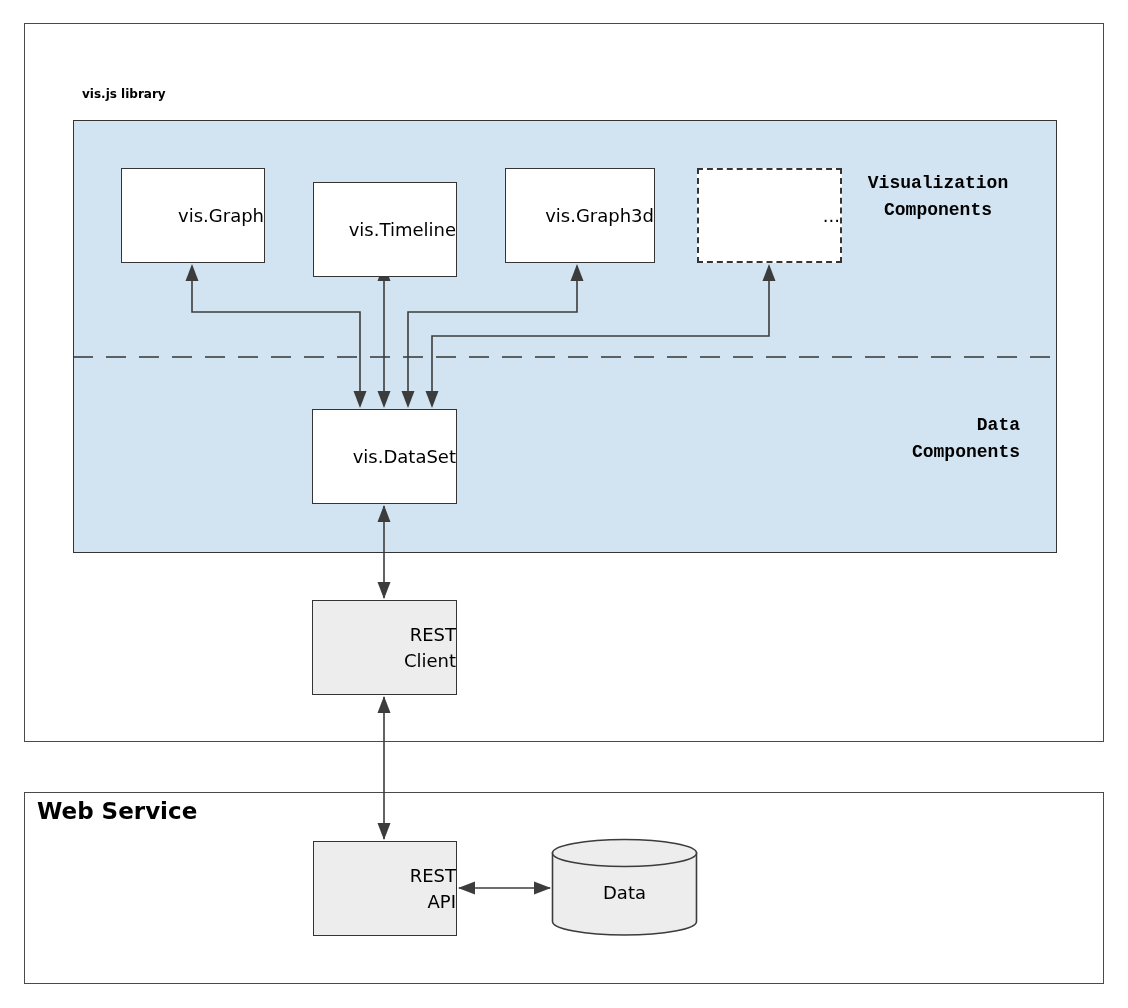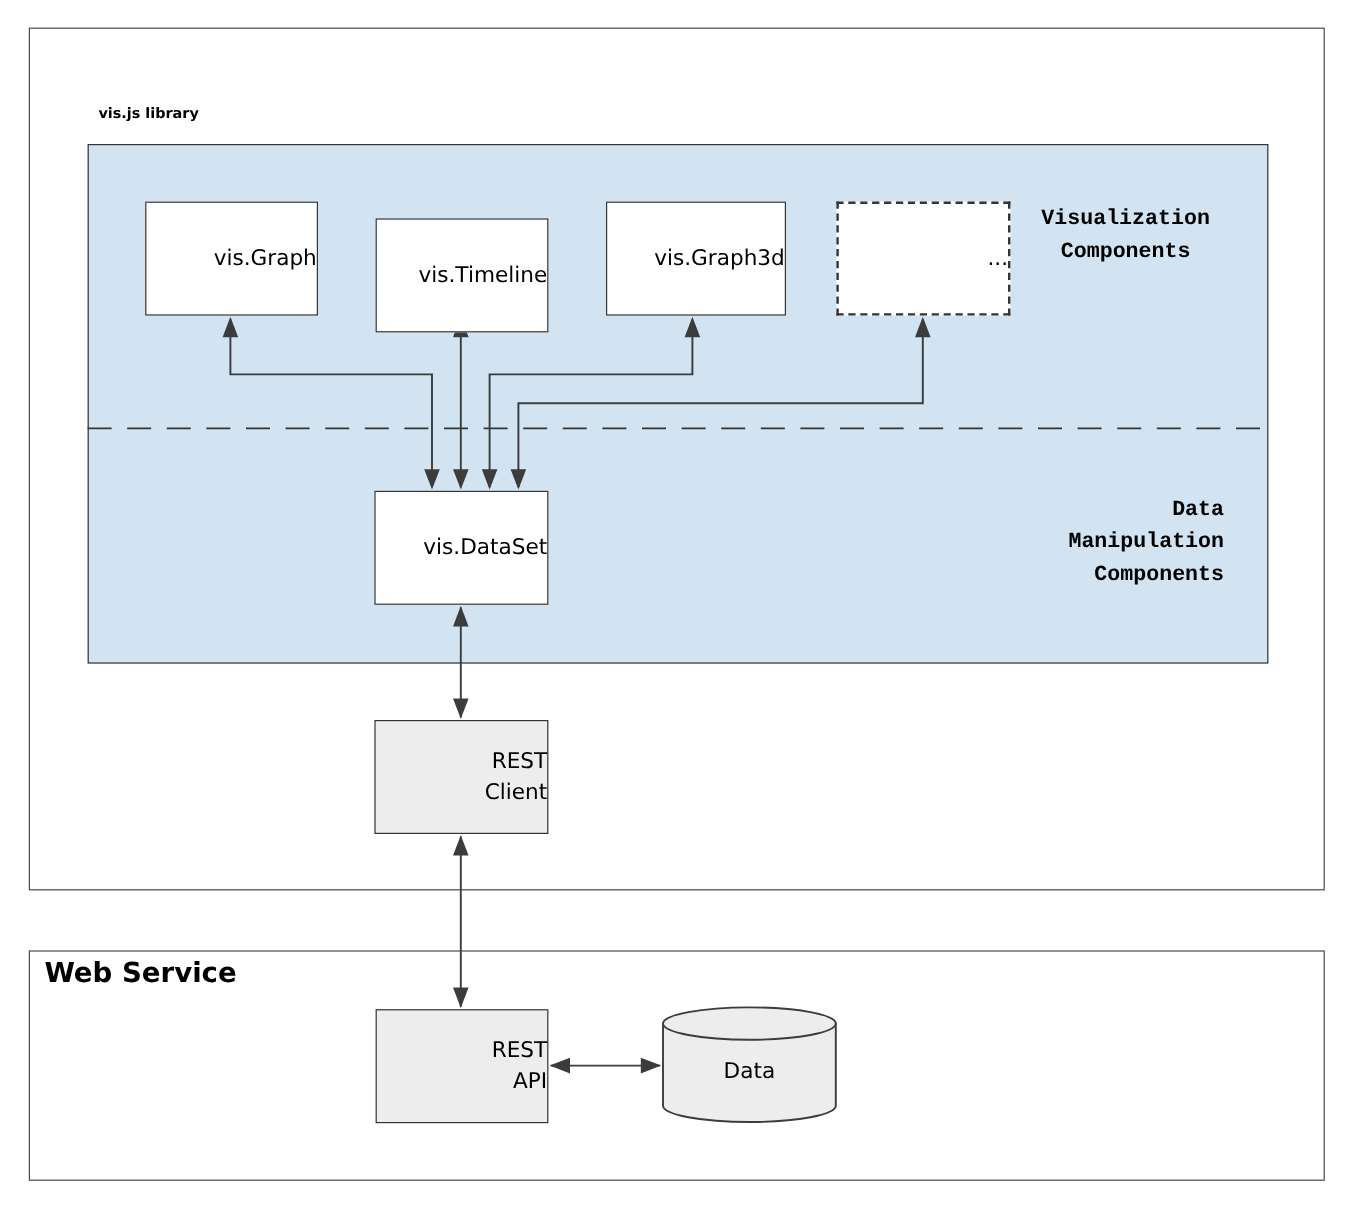--- a/index.html
+++ b/index.html
@@ -166,21 +166,20 @@
   <div class="abs node dashed-border" style="left:697px; top:168px; width:145px; height:95px;">
     <span>...</span>
   </div>
 
   <div class="abs side-label center" style="left:838px; top:170px; width:200px;">
     <div>Visualization</div>
     <div>Components</div>
   </div>
   <div class="abs side-label right" style="left:820px; top:412px; width:200px;">
     <div>Data</div>
-    <div>Manipulation</div>
     <div>Components</div>
   </div>
 
   <div class="abs node" style="left:312px; top:409px; width:145px; height:95px;">
     <span>vis.DataSet</span>
   </div>
 
   <div class="abs node gray" style="left:312px; top:600px; width:145px; height:95px;">
     <div>REST</div>
     <div>Client</div>

